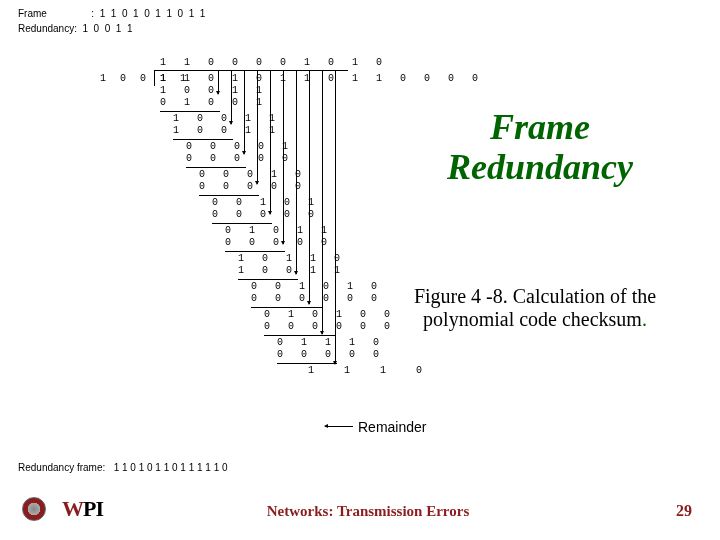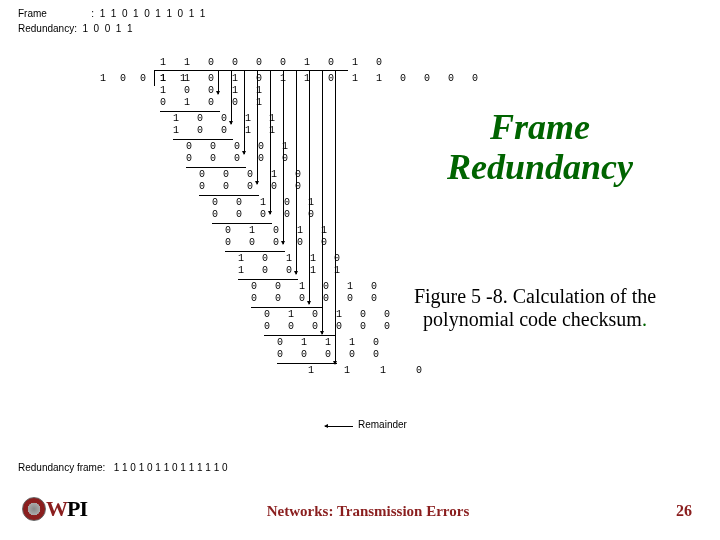--- a/index.html
+++ b/index.html
@@ -91,21 +91,21 @@
     border-top: 4px solid #000;
   }
   .arrow-col-line {
     width: 1px;
     background: #000;
     height: 100%;
   }
   .remainder-label {
     position: absolute;
     font-family: Arial, sans-serif;
-    font-size: 10px;
+    font-size: 14px;
     color: #000;
   }
   .remainder-arrow {
     position: absolute;
     height: 1px;
     background: #000;
   }
   .remainder-arrow::before {
     content: "";
     position: absolute;
@@ -152,21 +152,21 @@
     left: 0;
     width: 720px;
     height: 30px;
   }
   .logo {
     position: absolute;
     left: 22px;
     bottom: 0;
     display: flex;
     align-items: center;
-    gap: 0;
+    gap: 16px;
   }
   .seal {
     width: 24px;
     height: 24px;
     border-radius: 50%;
     background: radial-gradient(circle at 50% 50%, #888 0%, #aaa 40%, #8a1e1e 42%, #8a1e1e 100%);
     border: 1px solid #666;
   }
   .wpi-text {
     font-family: Georgia, serif;
@@ -221,23 +221,23 @@
 </div>
 
 <div class="transmitted"><span>Redundancy frame</span>:   <span>1 1 0 1 0 1 1 0 1 1 1 1 1 0</span></div>
 
 <div class="title">
   <span>Frame</span><br>
   <span>Redundancy</span><br>
 </div>
 
 <div class="caption">
-  <span>Figure 5 -8. Calculation of the polynomial code checksum</span><span class="dot">.</span>
+  <span>Figure 4 -8. Calculation of the polynomial code checksum</span><span class="dot">.</span>
 </div>
 
 <div class="footer">
   <div class="logo">
     <div class="seal"></div>
     <div class="wpi-text"><span class="w">W</span><span class="p">P</span><span class="i">I</span></div>
   </div>
   <div class="footer-center">Networks: Transmission Errors</div>
-  <div class="page-num">26</div>
+  <div class="page-num">29</div>
 </div>
 
 </body></html>

